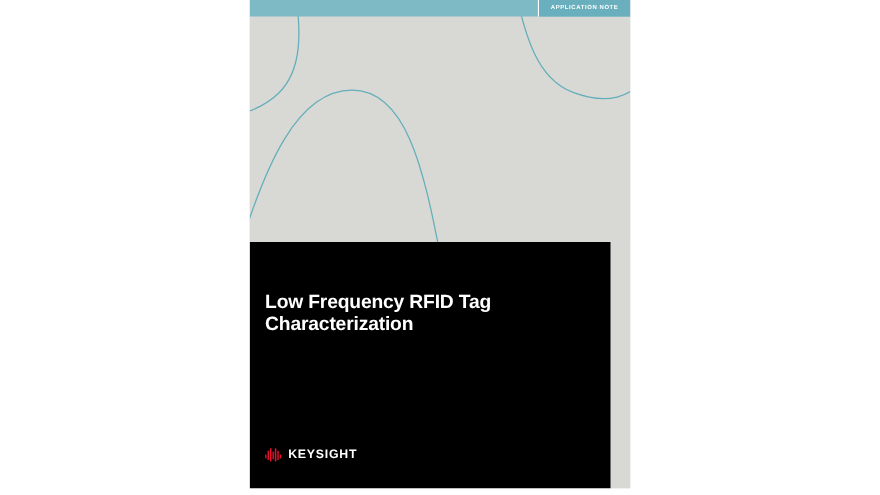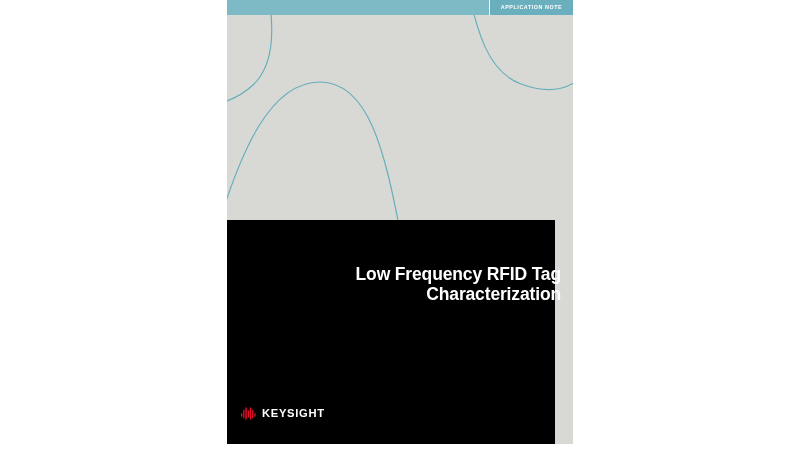--- a/index.html
+++ b/index.html
@@ -98,21 +98,20 @@
 
   
   #black-panel {
     position: absolute;
     left: 0;
     top: 220px;
     width: 328px;
     height: 224px;
     background: #000000;
     z-index: 2;
-    text-align: right;
   }
 
   
   #title-block {
     position: absolute;
     left: 14px;
     top: 44px;
     width: 320px;
   }
   #cover-title {

